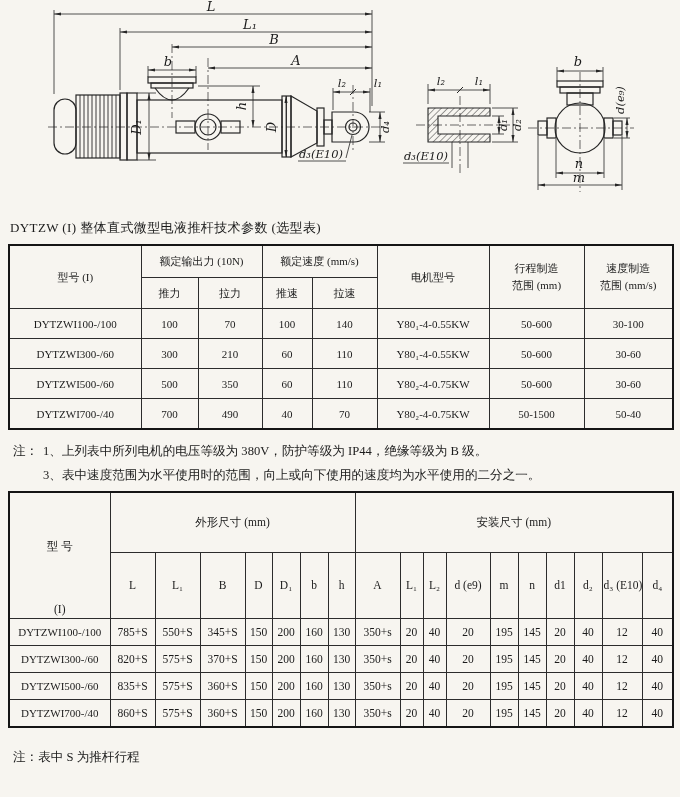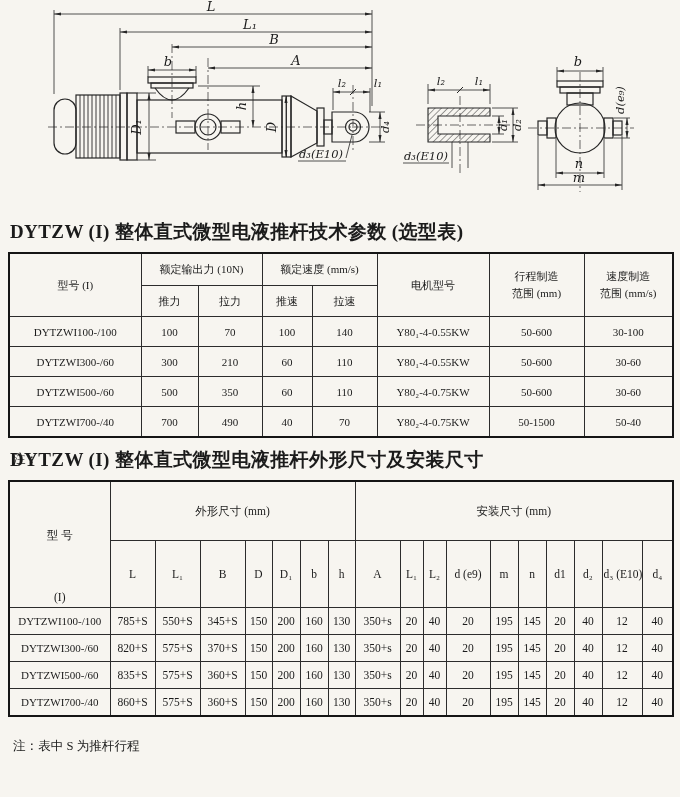--- a/index.html
+++ b/index.html
@@ -6,21 +6,21 @@
   body{
     width:680px;height:797px;overflow:hidden;
     background:#f7f5f0;color:#1b1b1b;
     font-family:"Liberation Serif","DejaVu Serif",serif;
   }
   .page{padding:0 8px;}
   svg.drawings{display:block;margin:0 auto;}
   .drawings text{font:italic 13px "DejaVu Serif","Liberation Serif",serif;fill:#1b1b1b;}
   .drawings text.sm{font-size:11.5px;}
   .sec-title{
-    font-size:19px;font-weight:700;letter-spacing:.4px;
+    font-size:13px;font-weight:400;letter-spacing:.4px;
     margin:7px 0 7px 2px;
   }
   table{border-collapse:collapse;table-layout:fixed;}
   .t1,.t2{width:664px;border:2.5px solid #151515;}
   .t1 th,.t1 td,.t2 th,.t2 td{
     border:1px solid #2c2c2c;text-align:center;vertical-align:middle;
     font-weight:400;padding:0 1px;overflow:hidden;white-space:nowrap;
   }
   .t1 th,.t1 td{font-size:11px;}
   .t1 tr.gh th{height:31px;}
@@ -267,23 +267,24 @@
         <td>70</td>
         <td>Y80₂-4-0.75KW</td>
         <td>50-1500</td>
         <td>50-40</td>
       </tr>
     </tbody>
   </table>
 
   <div class="notes">
     <span class="notes-label">注：</span>
+    <div class="note">1、上列表中所列电机的电压等级为 380V，防护等级为 IP44，绝缘等级为 B 级。</div>
+    <div class="note">3、表中速度范围为水平使用时的范围，向上或向下使用的速度均为水平使用的二分之一。</div>
   </div>
 
-  <h2 class="sec-title">DYTZW (I) 整体直式微型电液推杆外形尺寸及安装尺寸</h2>
 
   <table class="t2">
     <colgroup>
       <col style="width:101px">
         <col style="width:45px">
         <col style="width:45px">
         <col style="width:45px">
       <col style="width:27px">
         <col style="width:28px">
         <col style="width:28px">

